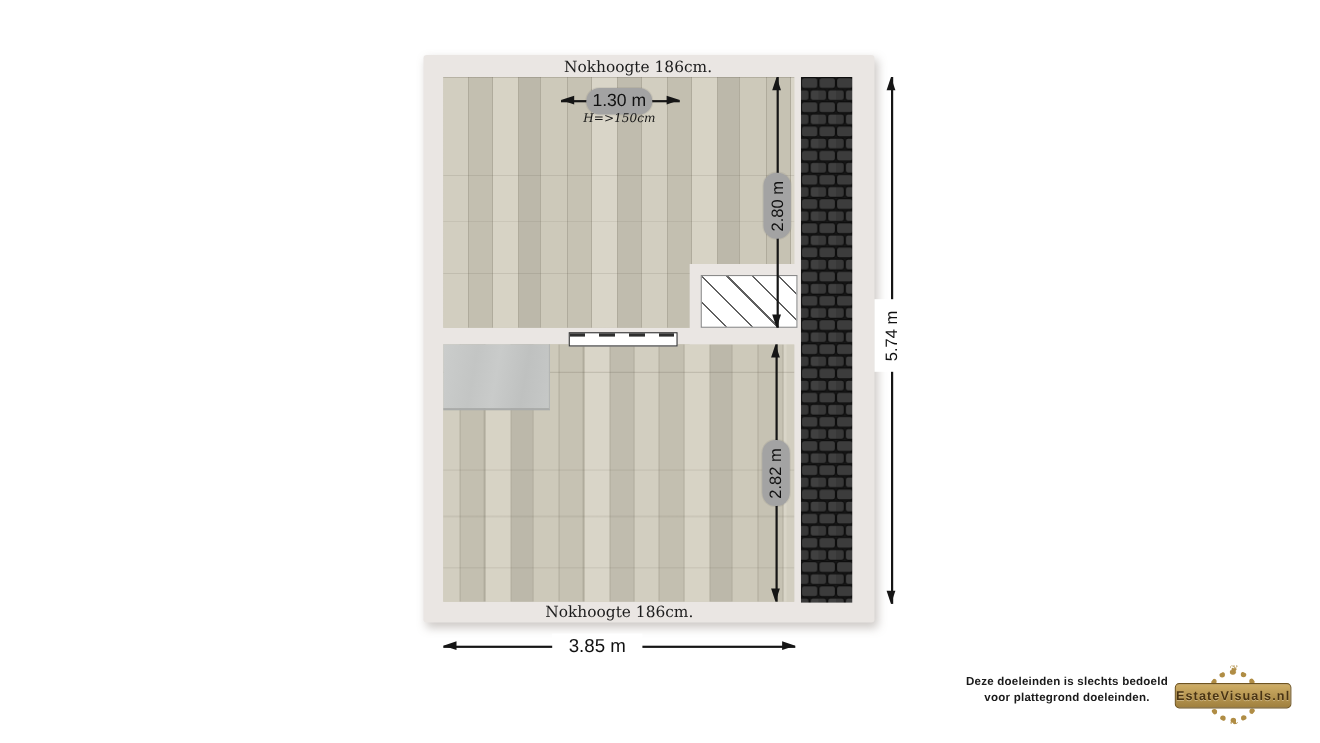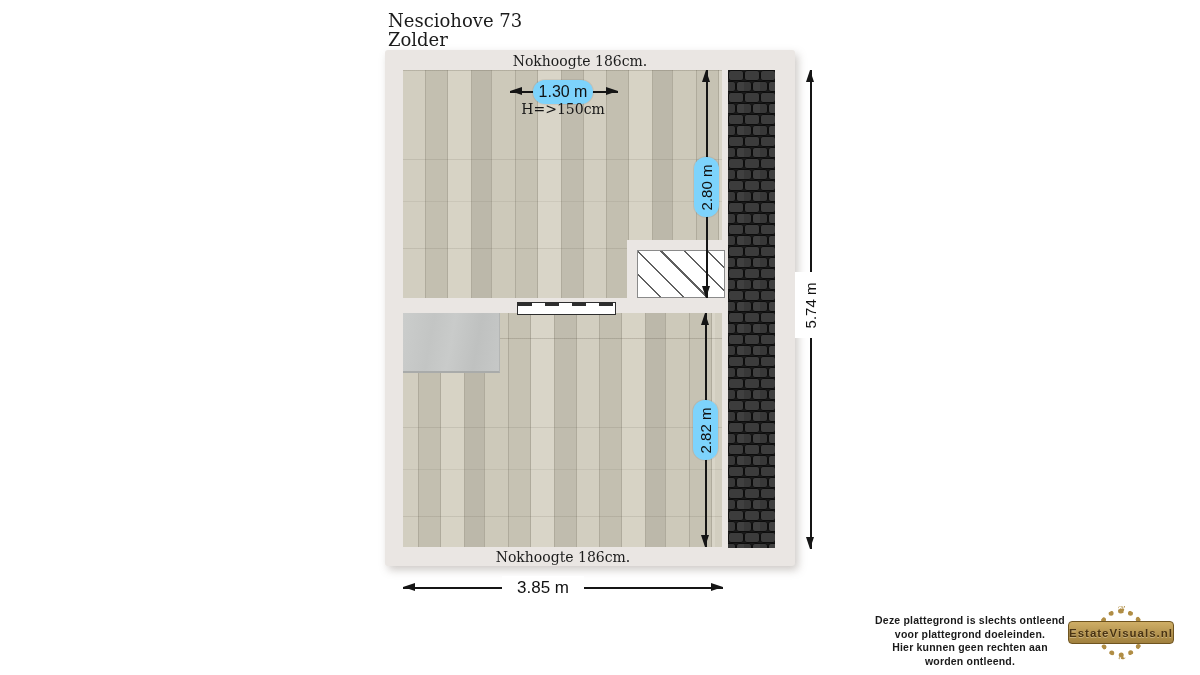--- a/index.html
+++ b/index.html
@@ -67,28 +67,28 @@
   .dline-v{position:absolute;width:1.5px;background:var(--c-dim,#151515);}
   .tri{position:absolute;width:0;height:0;}
   .tri-l{border-top:4.5px solid transparent;border-bottom:4.5px solid transparent;
          border-right:12px solid var(--c-dim,#151515);}
   .tri-r{border-top:4.5px solid transparent;border-bottom:4.5px solid transparent;
          border-left:12px solid var(--c-dim,#151515);}
   .tri-u{border-left:4.5px solid transparent;border-right:4.5px solid transparent;
          border-bottom:12px solid var(--c-dim,#151515);}
   .tri-d{border-left:4.5px solid transparent;border-right:4.5px solid transparent;
          border-top:12px solid var(--c-dim,#151515);}
-  .pill{position:absolute;background:#7dd3fc;border-radius:12px;display:flex;
+  .pill{position:absolute;background:#a3a3a3;border-radius:12px;display:flex;
         align-items:center;justify-content:center;color:#111;font-size:16px;
         box-shadow:0 0 0 1px rgba(0,0,0,.06);}
   .vtext{transform:rotate(-90deg);white-space:nowrap;}
   .dlabel{position:absolute;background:#fff;display:flex;align-items:center;
           justify-content:center;color:#111;font-size:16px;}
   .hnote{position:absolute;left:503px;top:101px;width:120px;text-align:center;
-         color:#161616;font-family:"DejaVu Serif",serif;font-size:14px;}
+         color:#161616;font-family:"DejaVu Serif",serif;font-size:11px;font-style:italic;}
 
   
   .disclaimer{position:absolute;left:872px;top:614px;width:196px;text-align:center;
               color:#1a1a1a;font-size:10.5px;line-height:13.5px;font-weight:600;
               letter-spacing:.2px;}
   .logo{position:absolute;left:1068px;top:606px;width:108px;height:56px;}
   .logo-circle{position:absolute;left:29px;top:3px;width:48px;height:48px;
                border-radius:50%;border:5px dotted var(--c-gold,#b08d45);box-sizing:border-box;}
   .logo-orn{position:absolute;width:100%;text-align:center;color:var(--c-gold,#b08d45);
             font-size:10px;line-height:10px;}
@@ -99,24 +99,20 @@
                border:1px solid #6f5420;border-radius:4px;box-sizing:border-box;
                display:flex;align-items:center;justify-content:center;
                font-family:Liberation Sans, sans-serif;font-size:11.5px;font-weight:bold;
                letter-spacing:1px;color:#4a3413;text-shadow:0 1px 0 rgba(255,245,220,.35);}
 </style>
 </head>
 <body>
 
 <div id="canvas">
 
-  <div class="title-block">
-    <div>Nesciohove 73</div>
-    <div>Zolder</div>
-  </div>
 
   <div class="plan-bg"></div>
 
   <div class="note note-top">Nokhoogte 186cm.</div>
 
   <div class="floor floor-upper"></div>
   <div class="floor floor-lower"></div>
 
   <div class="void-frame"></div>
   <div class="void-hatch"></div>
@@ -166,23 +162,22 @@
   <div class="dlabel" style="left:795px;top:272px;width:31px;height:66px;font-size:15px;">
     <span class="vtext">5.74 m</span>
   </div>
 
   <div class="dline-h" style="left:403px;top:587px;width:320px;"></div>
   <div class="tri tri-l" style="left:403px;top:583px;"></div>
   <div class="tri tri-r" style="left:711px;top:583px;"></div>
   <div class="dlabel" style="left:502px;top:576px;width:82px;height:23px;font-size:17px;">3.85 m</div>
 
   <div class="disclaimer">
-    <div>Deze plattegrond is slechts ontleend</div>
+    <div>Deze doeleinden is slechts bedoeld</div>
     <div>voor plattegrond doeleinden.</div>
-    <div>Hier kunnen geen rechten aan worden ontleend.</div>
   </div>
 
   <div class="logo">
     <div class="logo-circle"></div>
     <div class="logo-orn logo-orn-top">❦</div>
     <div class="logo-orn logo-orn-bottom">❧</div>
     <div class="logo-banner">EstateVisuals.nl</div>
   </div>
 
 </div>

